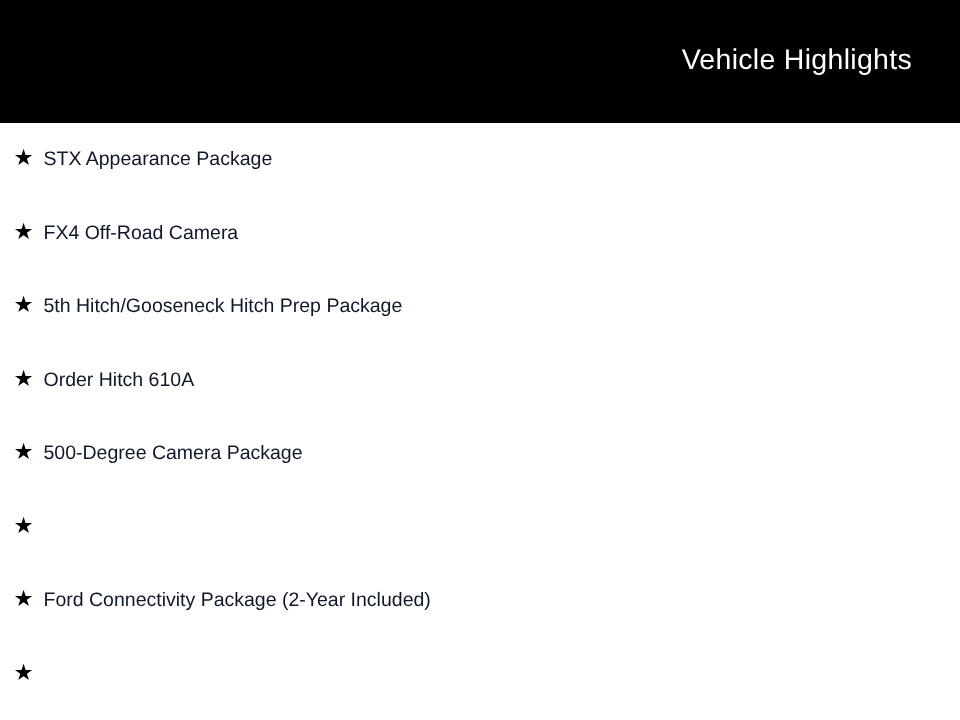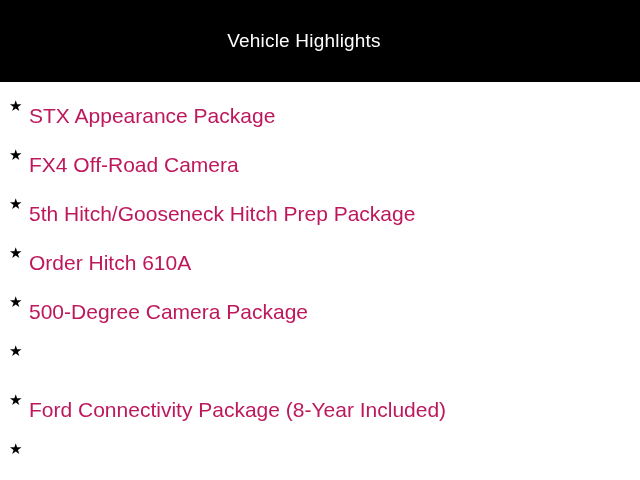--- a/index.html
+++ b/index.html
@@ -21,21 +21,21 @@
   }
   .header-bar {
     position: absolute;
     left: 0;
     top: 0;
     width: 640px;
     height: 82px;
     background: #000000;
     display: flex;
     align-items: center;
-    justify-content: center;
+    justify-content: flex-end;
     box-sizing: border-box;
     padding-right: 32px;
   }
   .header-title {
     color: #ffffff;
     font-size: 19px;
     font-weight: 400;
     letter-spacing: 0.2px;
     white-space: nowrap;
   }
@@ -59,24 +59,24 @@
     flex: 0 0 auto;
     width: 20px;
     color: #000000;
     font-size: 15px;
     line-height: 27px;
     text-align: left;
     padding-top: 10px;
   }
   .item-label {
     flex: 1 1 auto;
-    color: #be185d;
-    font-size: 21px;
+    color: #0f172a;
+    font-size: 13px;
     line-height: 27px;
-    padding-top: 20px;
+    padding-top: 10px;
     white-space: nowrap;
   }
 </style>
 </head>
 <body>
 
 <div class="page">
 
   <div class="header-bar">
     <div class="header-title">Vehicle Highlights</div>
@@ -101,20 +101,20 @@
     </li>
     <li class="highlight-item">
       <span class="bullet-star">★</span>
       <span class="item-label">500-Degree Camera Package</span>
     </li>
     <li class="highlight-item">
       <span class="bullet-star">★</span>
     </li>
     <li class="highlight-item">
       <span class="bullet-star">★</span>
-      <span class="item-label">Ford Connectivity Package (8-Year Included)</span>
+      <span class="item-label">Ford Connectivity Package (2-Year Included)</span>
     </li>
     <li class="highlight-item">
       <span class="bullet-star">★</span>
     </li>
   </ul>
 
 </div>
 
 </body></html>

